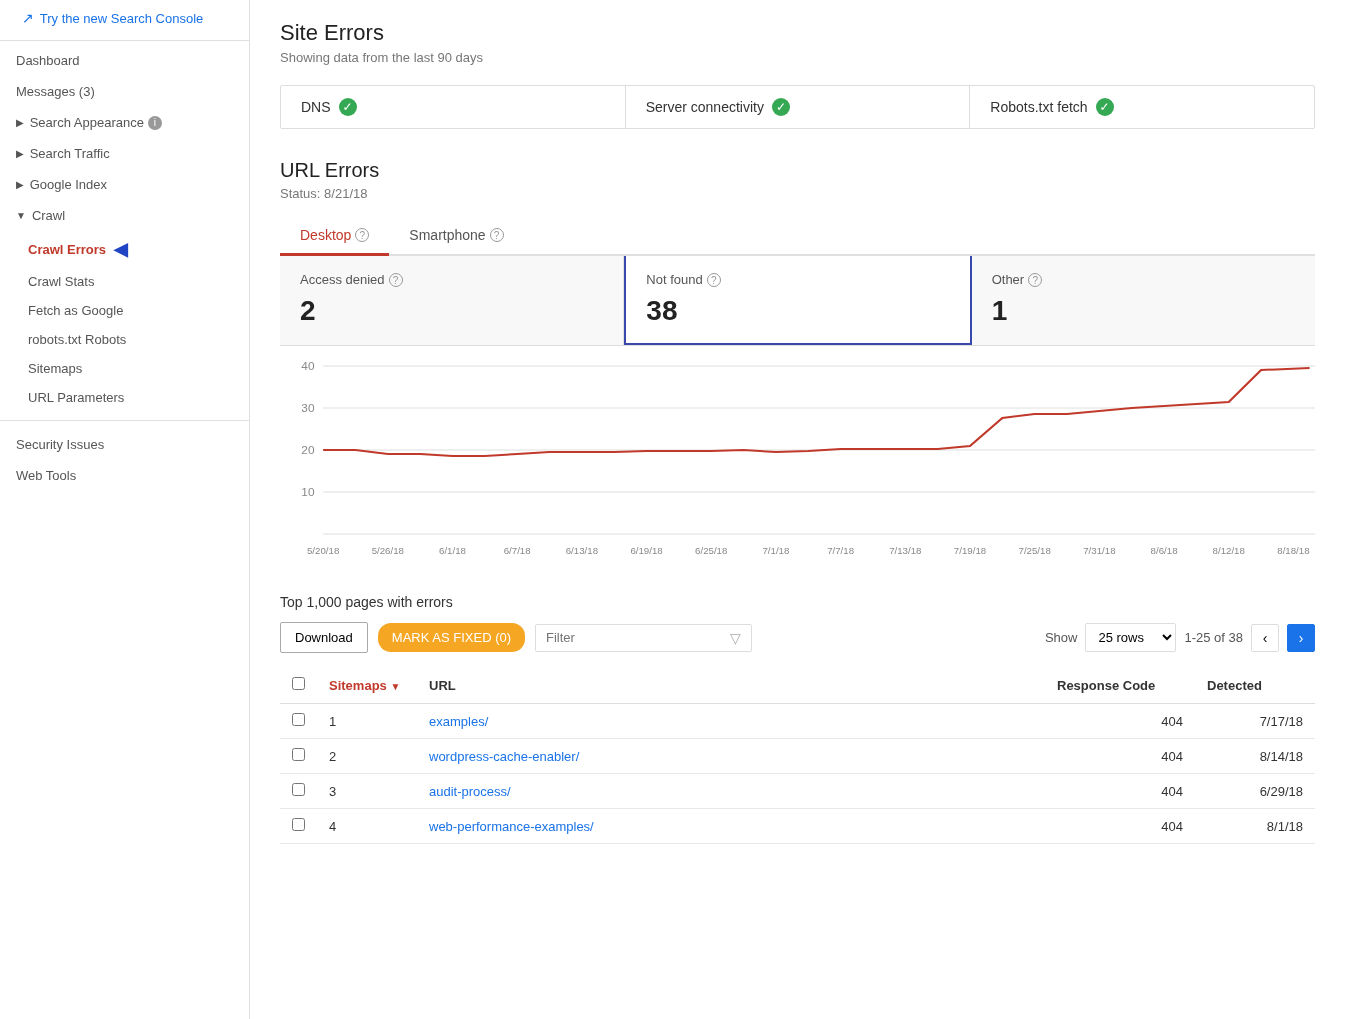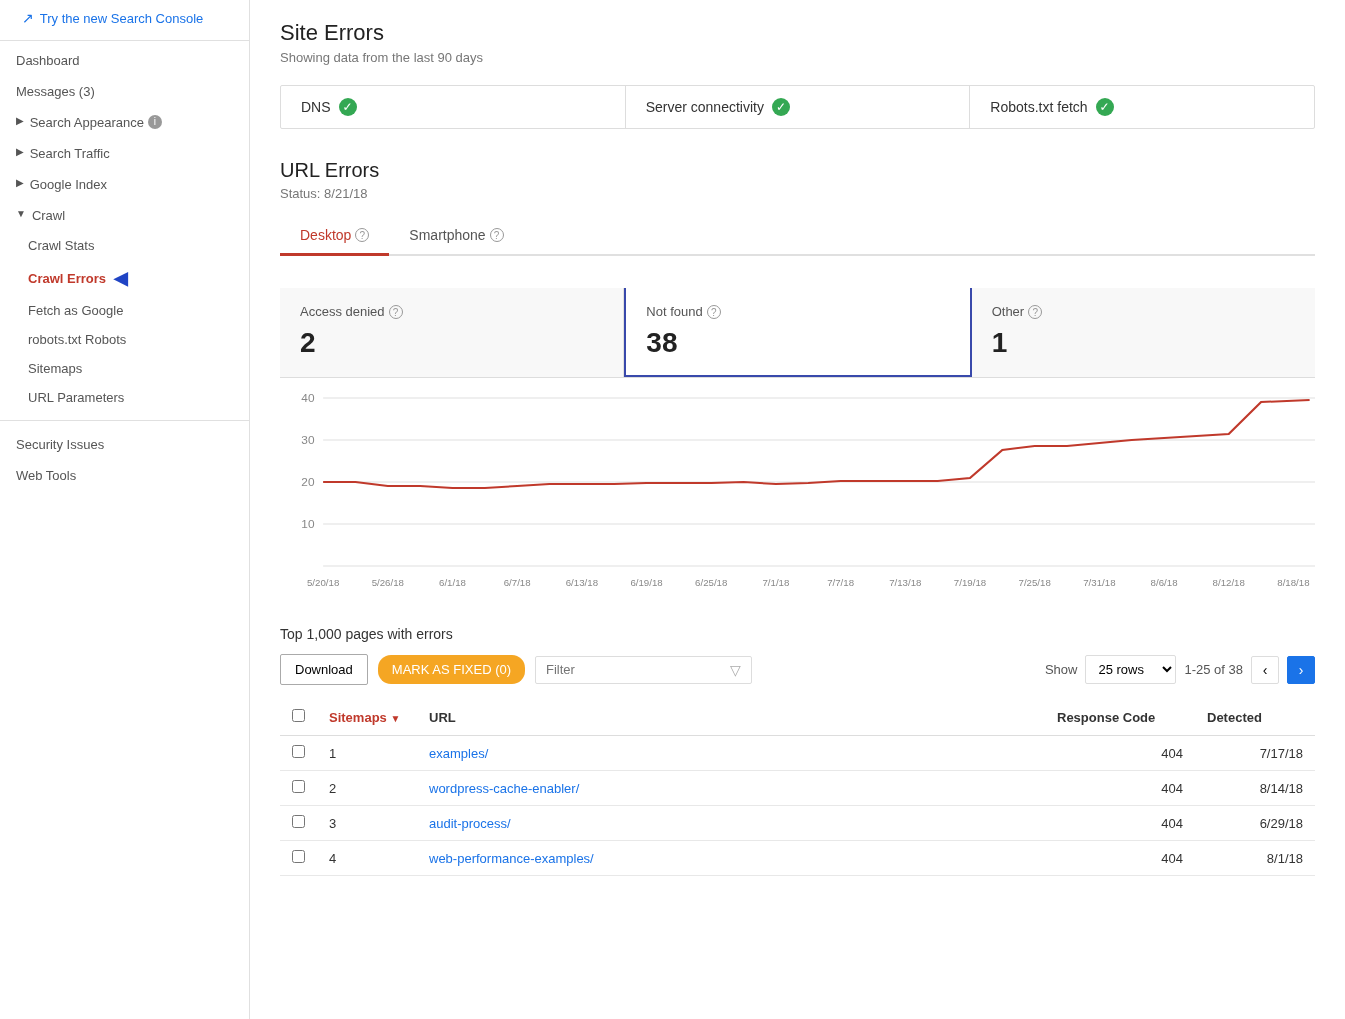--- a/index.html
+++ b/index.html
@@ -13,21 +13,21 @@
       padding: 0;
       background: #fff;
       overflow-y: auto;
       height: 100vh;
     }
     .sidebar-top-link {
       display: flex; align-items: center; padding: 10px 16px; color: #1a73e8; font-size: 13px; cursor: pointer; text-decoration: none;
     }
     .sidebar-top-link span { margin-left: 6px; }
     .sidebar-section-item {
-      padding: 8px 16px; cursor: pointer; color: #555; font-size: 13px; display: flex; align-items: flex-start;
+      padding: 8px 16px; cursor: pointer; color: #555; font-size: 13px; display: flex; align-items: center;
     }
     .sidebar-section-item.has-arrow::before { content: "▶"; font-size: 10px; margin-right: 6px; }
     .sidebar-section-item.expanded::before { content: "▼"; font-size: 10px; margin-right: 6px; }
     .sidebar-sub-item {
       padding: 7px 16px 7px 28px; cursor: pointer; color: #555; font-size: 13px;
     }
     .sidebar-sub-item.active { color: #c0392b; font-weight: bold; }
     .info-icon {
       display: inline-block; width: 14px; height: 14px; border-radius: 50%; background: #999; color: #fff; font-size: 10px; text-align: center; line-height: 14px; margin-left: 4px;
     }
@@ -72,21 +72,21 @@
     .tab.active { border-bottom: 3px solid #c0392b; color: #c0392b; font-weight: 500; }
     .tab-help {
       display: inline-block; width: 14px; height: 14px; border-radius: 50%; border: 1px solid #999; color: #999; font-size: 10px; text-align: center; line-height: 14px;
     }
 
     
     .error-cards-row {
       display: flex; margin-top: 0; border-bottom: 1px solid #ddd;
     }
     .error-card {
-      flex: 1; padding: 16px 20px; border-right: 1px solid #e0e0e0; cursor: pointer; background: #f8f8f8; margin-top: 32px;
+      flex: 1; padding: 16px 20px; border-right: 1px solid #e0e0e0; cursor: pointer; background: #f8f8f8;
     }
     .error-card:last-child { border-right: none; }
     .error-card.active {
       background: #fff; border: 2.5px solid #3949ab; border-top: none; position: relative; z-index: 2;
     }
     .error-card-label { font-size: 13px; color: #555; margin-bottom: 8px; display: flex; align-items: center; gap: 4px; }
     .error-card-count { font-size: 28px; font-weight: bold; color: #222; }
 
     
     .chart-area { margin: 0 0 24px 0; padding: 10px 0 0 0; }
@@ -167,26 +167,26 @@
   <div class="sidebar-section-item has-arrow">
     <span>Search Traffic</span>
   </div>
   <div class="sidebar-section-item has-arrow">
     <span>Google Index</span>
   </div>
 
   <div class="sidebar-section-item expanded">
     <span>Crawl</span>
   </div>
-  <div class="sidebar-sub-item">
-    <span>Crawl Stats</span>
-  </div>
   <div class="sidebar-sub-item active" style="display:flex;align-items:center;">
     <span>Crawl Errors</span>
     <span class="arrow-indicator">◀</span>
+  </div>
+  <div class="sidebar-sub-item">
+    <span>Crawl Stats</span>
   </div>
   <div class="sidebar-sub-item">
     <span>Fetch as Google</span>
   </div>
   <div class="sidebar-sub-item">
     <span>robots.txt Robots</span>
   </div>
   <div class="sidebar-sub-item">
     <span>Sitemaps</span>
   </div>

